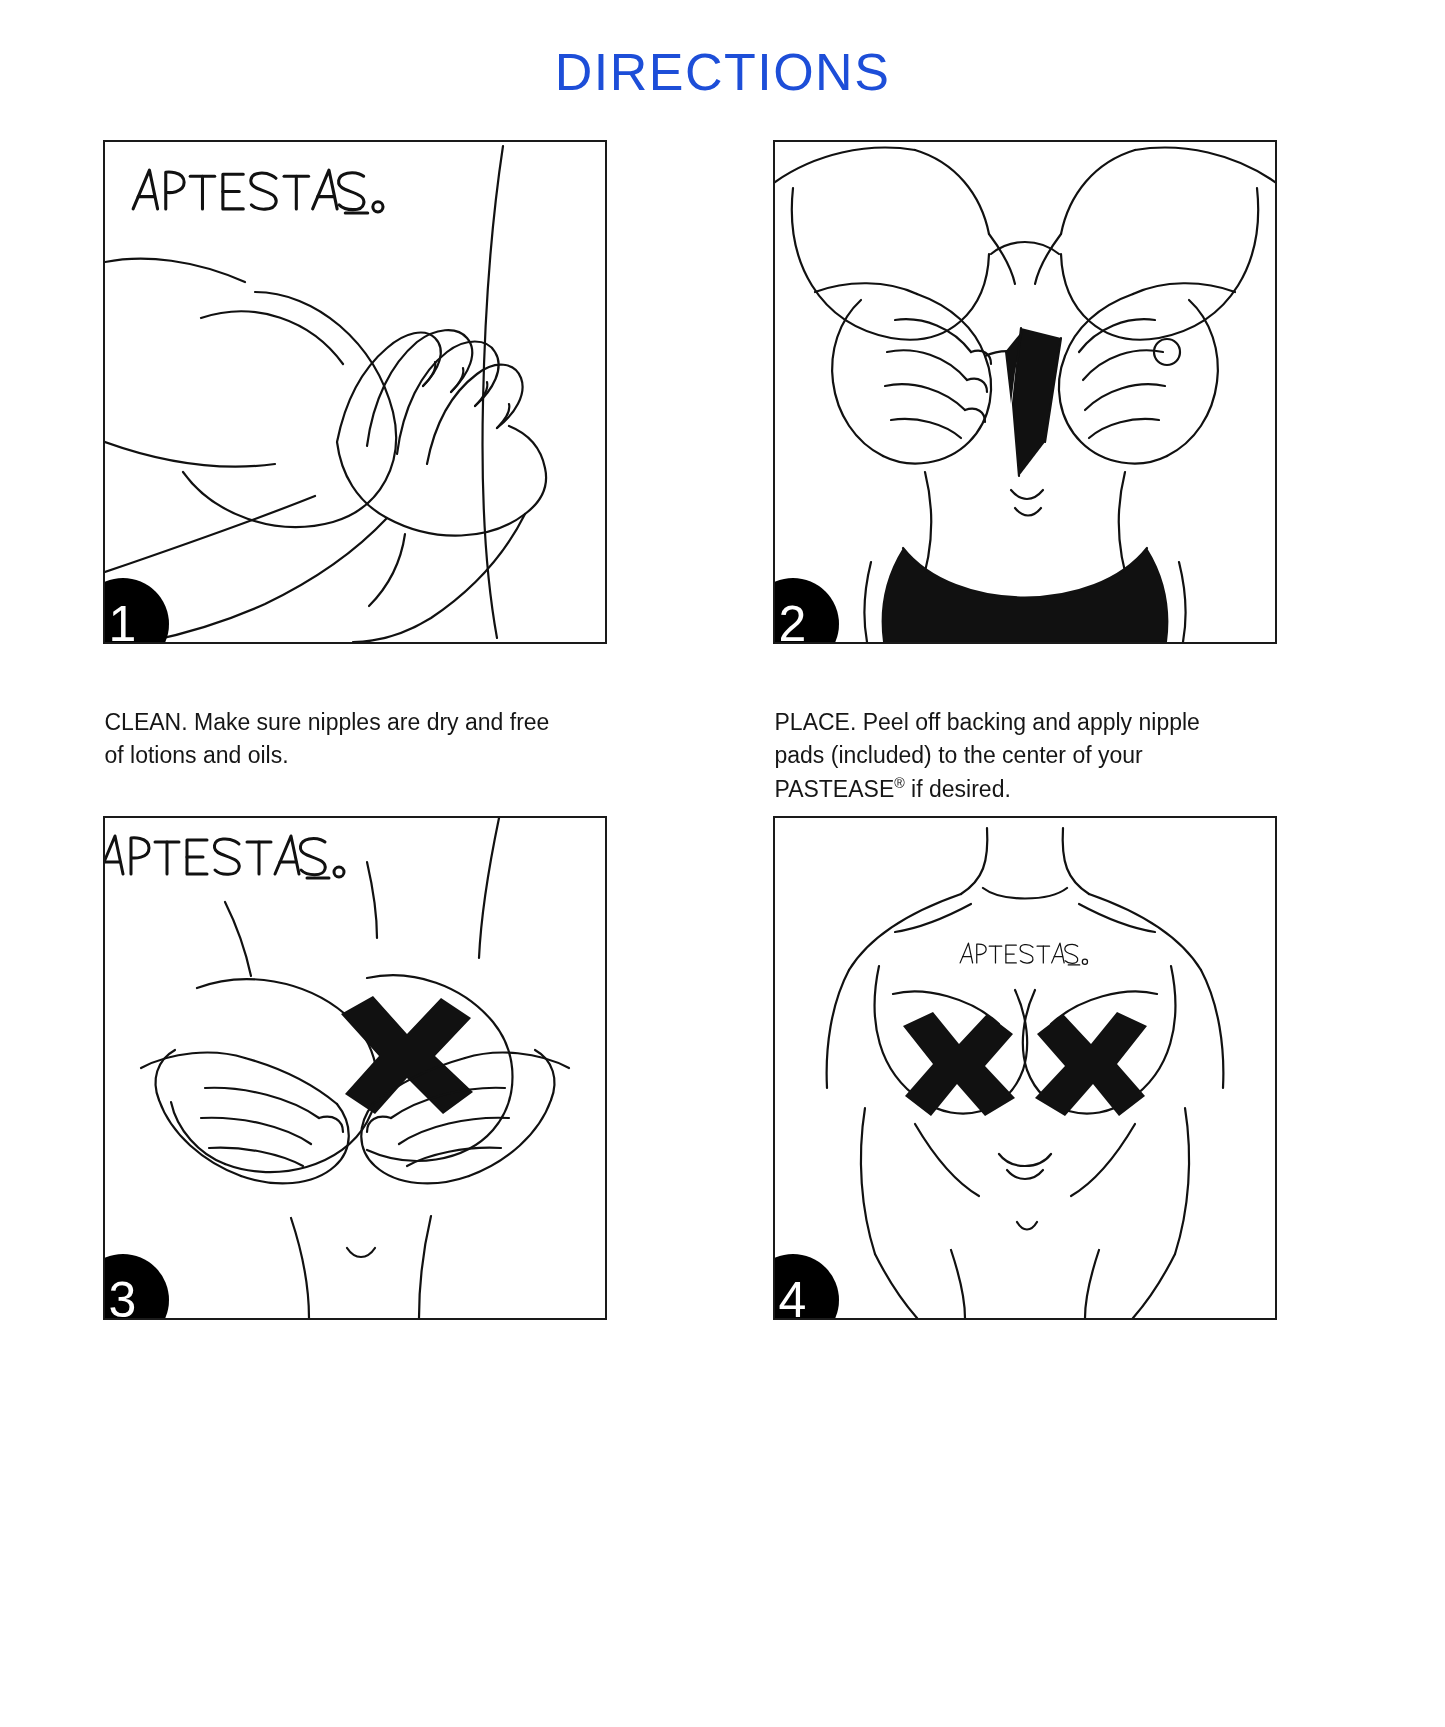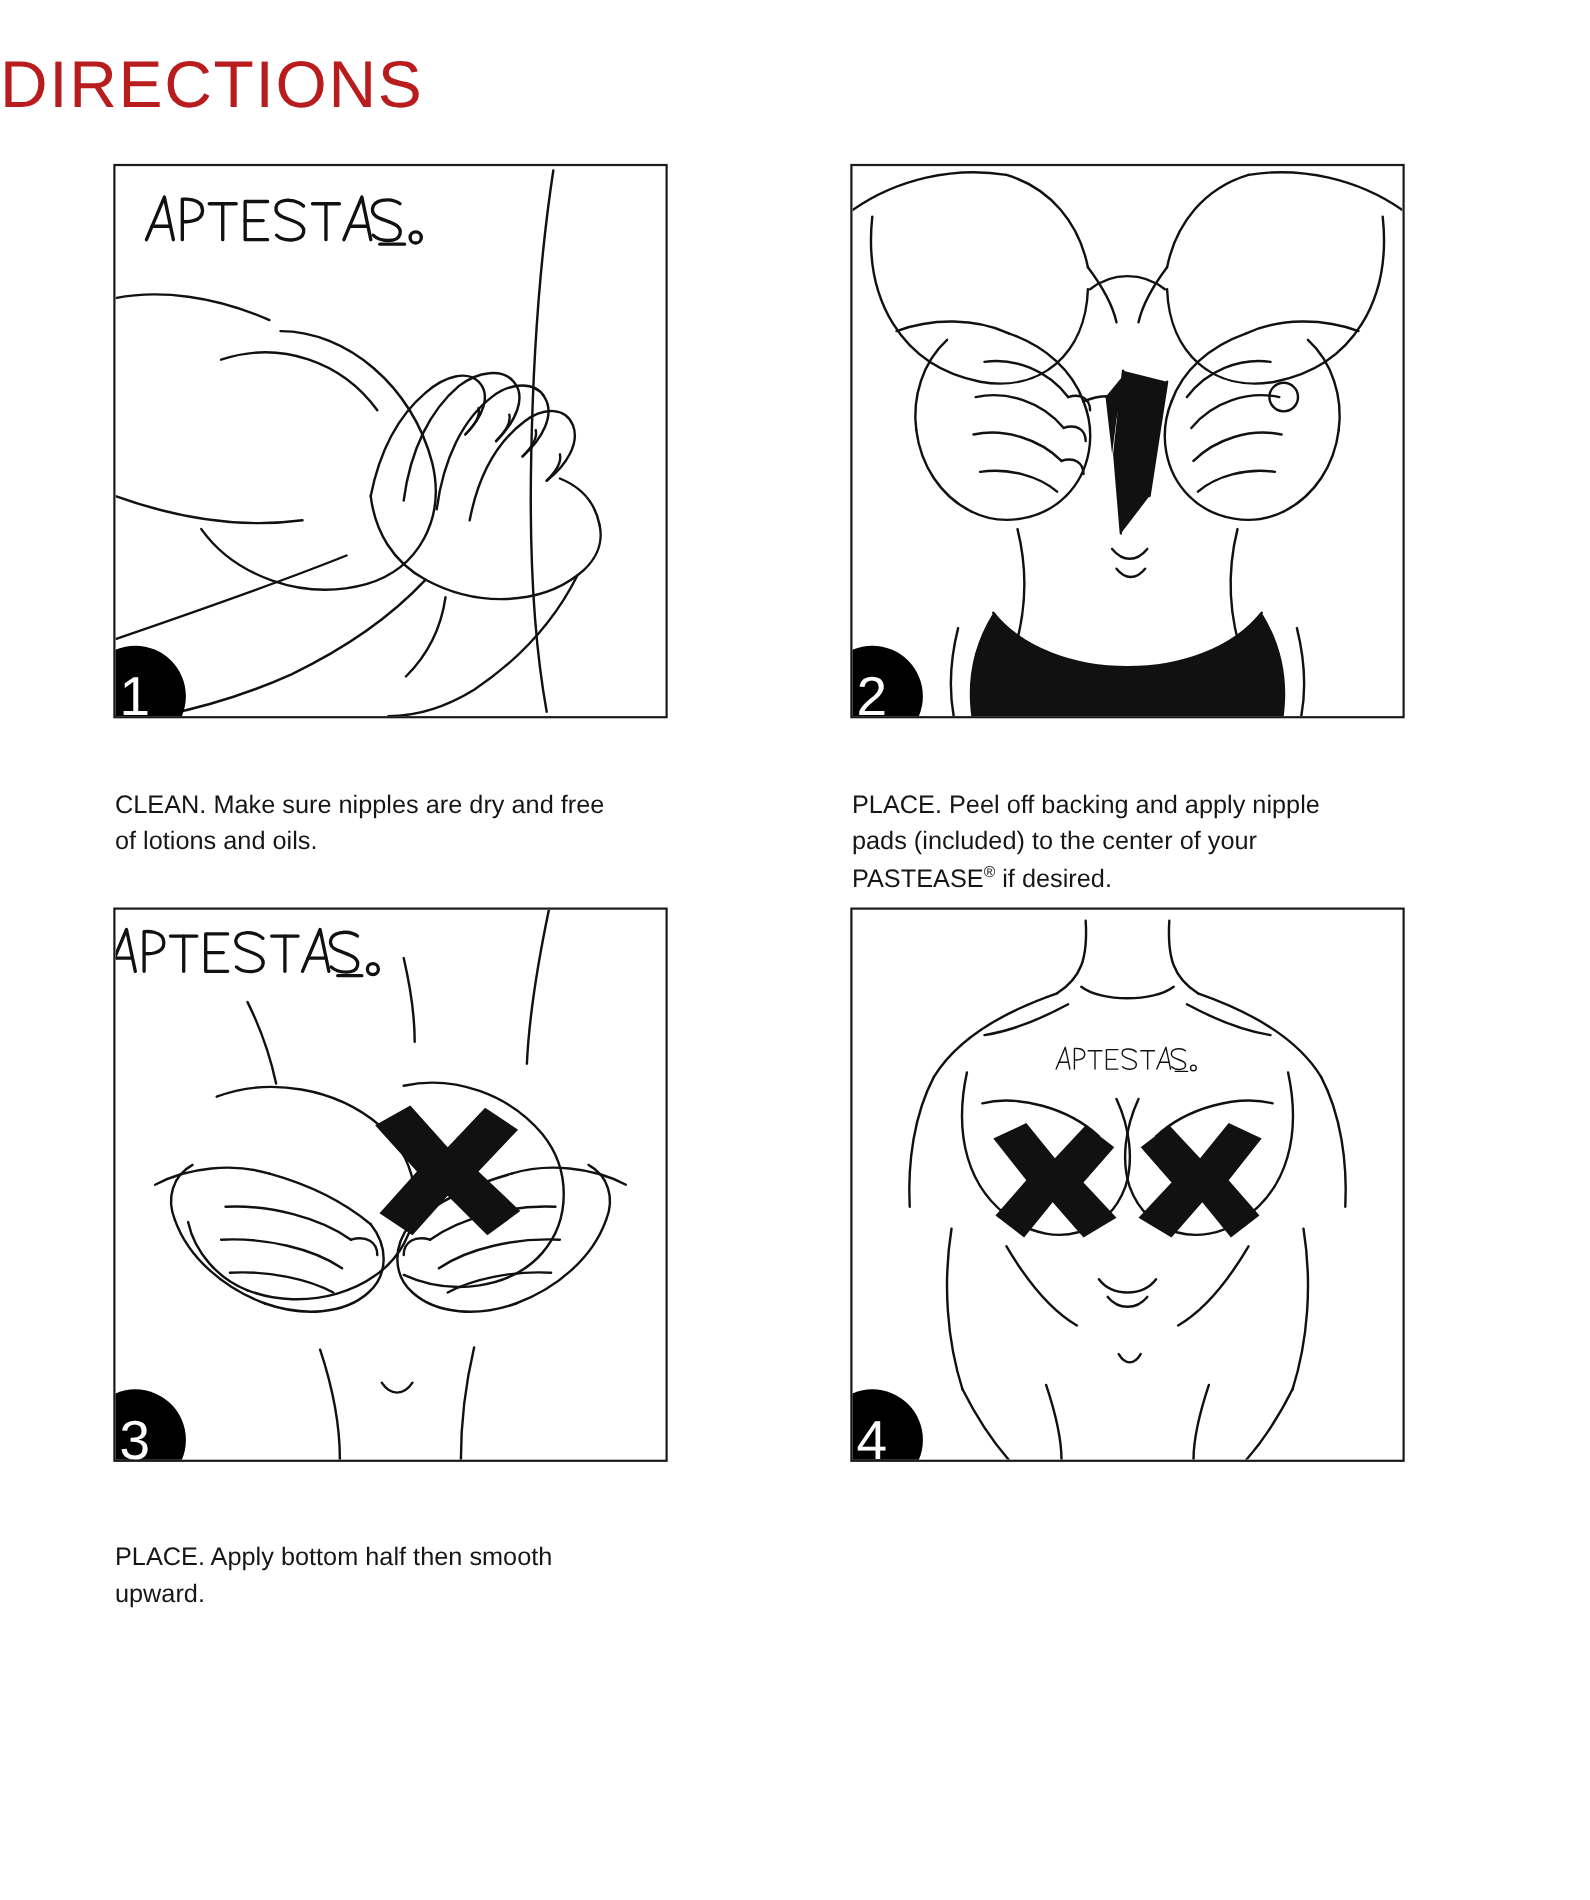--- a/index.html
+++ b/index.html
@@ -10,25 +10,26 @@
   body {
     width: 1445px;
     height: 1727px;
     font-family: "Liberation Sans", sans-serif;
     color: #111111;
     overflow: hidden;
     position: relative;
   }
 
   .page-title {
-    font-size: 60px;
+    text-align: center;
+    font-size: 52px;
     font-weight: 400;
     letter-spacing: 1.5px;
     margin: 42px 0 0 0;
-    color: #b91c1c;
+    color: #1d4ed8;
   }
 
   .grid {
     margin: 38px auto 0 auto;
     width: 1320px;
     display: grid;
     grid-template-columns: 1fr 1fr;
     grid-template-rows: auto auto;
     column-gap: 20px;
     row-gap: 10px;
@@ -267,21 +268,20 @@
           <path d="M396 330 C360 328 324 336 302 348"></path>
           <path d="M286 300 C272 296 262 302 262 314"></path>
 
           <path d="M186 400 C198 436 204 470 204 500"></path>
           <path d="M326 398 C318 432 314 468 314 500"></path>
           <path d="M242 430 C250 442 262 442 270 430"></path>
         </g>
       </svg>
       <div class="badge">3</div>
     </div>
-    <p class="caption"><span>PLACE.</span><span> Apply bottom half then smooth upward.</span></p>
   </div>
 
   <div class="step row2">
     <div class="panel">
       <svg viewBox="0 0 500 500" width="500" height="500" aria-hidden="true">
         <g fill="none" stroke="#111" stroke-width="2.2" stroke-linecap="round" stroke-linejoin="round">
 
           <path d="M212 10 C214 44 208 62 186 76"></path>
           <path d="M288 10 C286 44 292 62 314 76"></path>
           <path d="M186 76 C140 92 96 116 74 152"></path>

